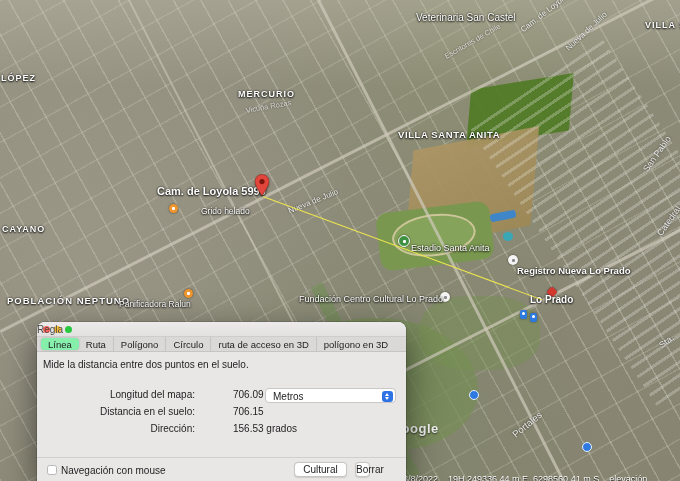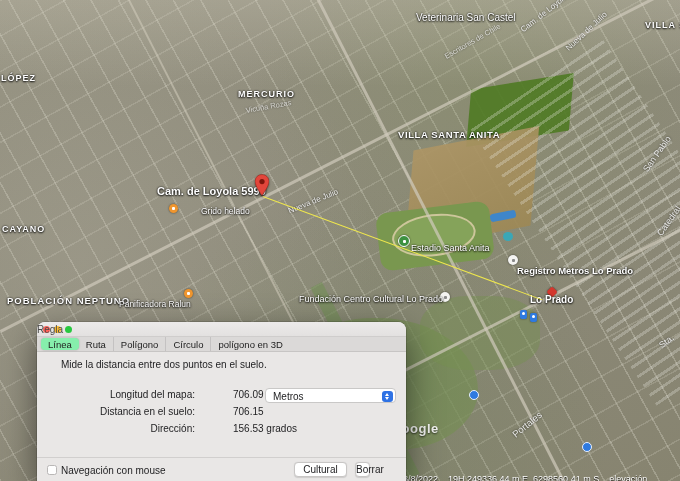--- a/index.html
+++ b/index.html
@@ -82,21 +82,21 @@
   .light.red{left:6px;background:#ff5f57;}
   .light.yellow{left:17px;background:#febc2e;}
   .light.green{left:28px;background:#28c840;}
   .tabs{display:flex;height:14px;background:#dbd9d8;border-bottom:1px solid #c7c5c4;
       align-items:stretch;padding:0 4px;font-size:9.5px;color:#222;}
   .tab{display:flex;align-items:center;padding:0 7px;border-right:1px solid rgba(0,0,0,.10);
       white-space:nowrap;cursor:default;}
   .tab:last-child{border-right:none;}
   .tab.selected{background:#86efac;border-radius:4px;margin:1px 0;border-right:none;
       box-shadow:0 0 2px rgba(0,0,0,.25);}
-  .desc{padding:7px 0 0 24px;font-size:10px;}
+  .desc{padding:7px 0 0 6px;font-size:10px;}
   .form{position:absolute;left:0;top:64px;width:100%;}
   .frow{display:flex;height:17px;align-items:center;}
   .frow .flabel{width:158px;text-align:right;}
   .frow .fval{margin-left:38px;white-space:nowrap;}
   .select{position:absolute;left:228px;top:2px;width:131px;height:15px;background:#fff;
       border:1px solid #c9c8c7;border-radius:4px;box-sizing:border-box;}
   .select .sel-txt{position:absolute;left:7px;top:2px;font-size:10px;}
   .stepper{position:absolute;right:2px;top:1.5px;width:11px;height:11px;border-radius:3px;
       background:var(--accent-blue,#2f72e4);}
   .chev{position:absolute;left:3px;width:0;height:0;border-left:2.5px solid transparent;border-right:2.5px solid transparent;}
@@ -158,21 +158,21 @@
   <div class="lbl poi-lbl" style="left:416px;top:12px;font-size:10px;">Veterinaria San Castel</div>
   <div class="lbl area" style="left:645px;top:20px;">VILLA SA</div>
   <div class="lbl area" style="left:398px;top:129px;font-size:9.5px;letter-spacing:.6px;">VILLA SANTA ANITA</div>
   <div class="lbl big" style="left:157px;top:185px;">Cam. de Loyola 5990</div>
   <div class="lbl poi-lbl" style="left:181px;top:206px;padding-left:20px;">Grido helado</div>
   <div class="lbl area" style="left:2px;top:224px;">CAYANO</div>
   <div class="lbl area" style="left:7px;top:295px;font-size:9.5px;">POBLACIÓN NEPTUNO</div>
   <div class="lbl poi-lbl" style="left:119px;top:299px;">Panificadora Ralun</div>
   <div class="lbl poi-lbl" style="left:299px;top:294px;font-size:9px;">Fundación Centro Cultural Lo Prado</div>
   <div class="lbl poi-lbl" style="left:411px;top:243px;font-size:9px;">Estadio Santa Anita</div>
-  <div class="lbl poi-lbl" style="left:517px;top:265px;font-size:9.5px;font-weight:bold;">Registro Metros Lo Prado</div>
+  <div class="lbl poi-lbl" style="left:517px;top:265px;font-size:9.5px;font-weight:bold;">Registro Nueva Lo Prado</div>
   <div class="lbl poi-lbl" style="left:530px;top:294px;font-size:10px;font-weight:bold;">Lo Prado</div>
 
   <div class="lbl street" style="left:519px;top:27px;transform:rotate(-38deg);">Cam. de Loyola</div>
   <div class="lbl street" style="left:443px;top:53px;transform:rotate(-30deg);opacity:.8;font-size:7.5px;">Escritores de Chile</div>
   <div class="lbl street" style="left:287px;top:207px;transform:rotate(-22deg);">Nueva de Julio</div>
   <div class="lbl street" style="left:564px;top:46px;transform:rotate(-43deg);">Nueva de Julio</div>
   <div class="lbl street" style="left:245px;top:106px;transform:rotate(-10deg);opacity:.75;font-size:7.5px;">Vicuña Rozas</div>
   <div class="lbl street" style="left:641px;top:168px;transform:rotate(-55deg);font-size:9px;">San Pablo</div>
   <div class="lbl street" style="left:655px;top:232px;transform:rotate(-55deg);font-size:9px;">Catedral</div>
   <div class="lbl street" style="left:657px;top:342px;transform:rotate(-36deg);font-size:9px;">Sta.</div>
@@ -188,20 +188,21 @@
     <span class="light yellow"></span>
     <span class="light green"></span>
     <div class="title">Regla</div>
   </div>
 
   <div class="tabs">
     <span class="tab selected">Línea</span>
     <span class="tab">Ruta</span>
     <span class="tab">Polígono</span>
     <span class="tab">Círculo</span>
+    <span class="tab">ruta de acceso en 3D</span>
     <span class="tab">polígono en 3D</span>
   </div>
 
   <div class="desc">Mide la distancia entre dos puntos en el suelo.</div>
 
   <div class="form">
     <div class="frow" style="position:relative;">
       <span class="flabel">Longitud del mapa:</span>
       <span class="fval">706.09</span>
       <div class="select">

